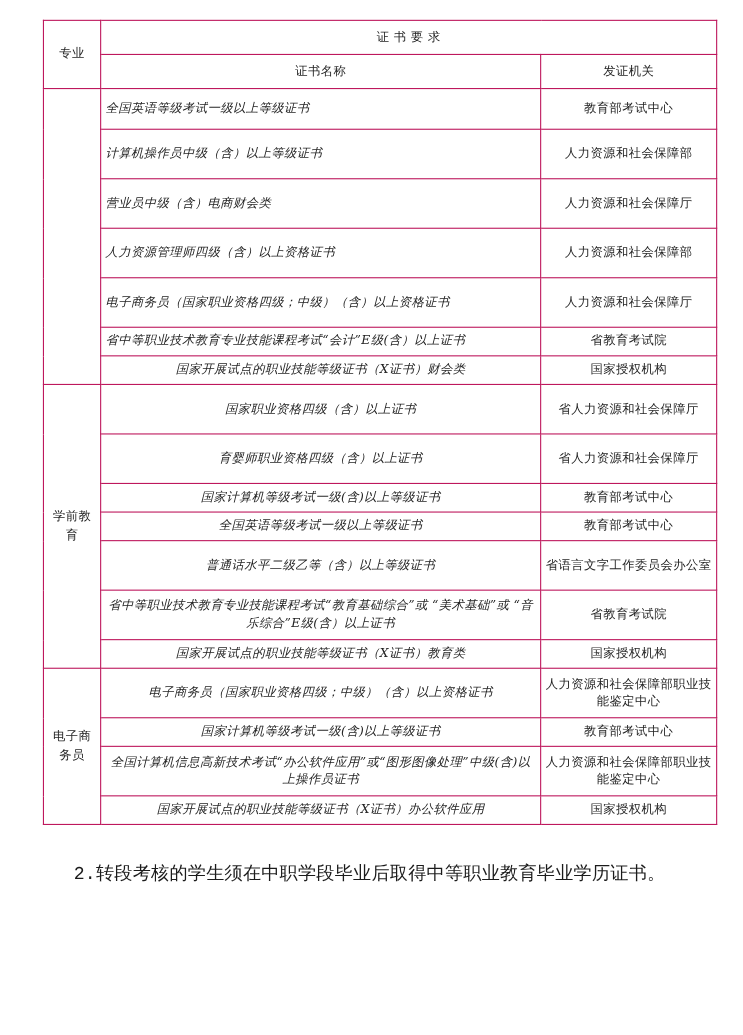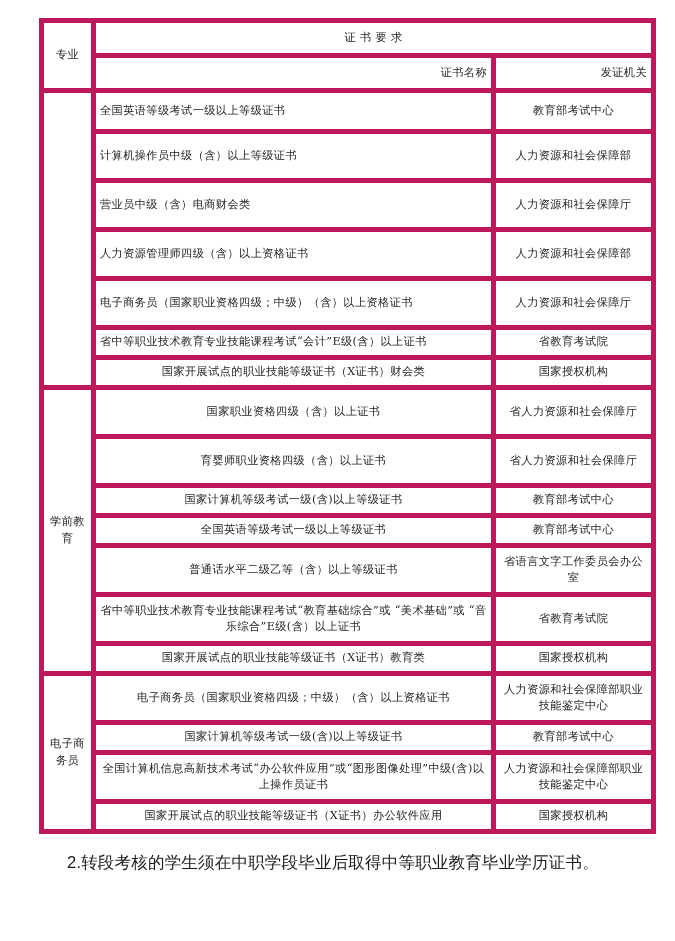--- a/index.html
+++ b/index.html
@@ -26,68 +26,68 @@
 
   
   table.cert-table {
     border-collapse: collapse;
     width: 612px;
     margin-left: 23px;
     table-layout: fixed;
   }
   table.cert-table td,
   table.cert-table th {
-    border: 5px solid #be185d;
+    border: 1px solid #be185d;
     font-weight: normal;
     font-size: 11.2px;
     line-height: 1.45;
     padding: 3px 4px;
     vertical-align: middle;
     color: #242424;
     letter-spacing: 0.4px;
     font-family: "DejaVu Serif", "Liberation Serif", serif;
   }
   .col-major  { width: 52px;  text-align: center; }
-  .col-name   { width: 400px; }
+  .col-name   { width: 400px; font-style: italic; }
   .col-org    { width: 160px; text-align: center; margin-left: 40px; }
 
   .hdr-top {
     text-align: center;
     letter-spacing: 5px;
     height: 24px;
   }
   .hdr-sub {
-    text-align: right;
+    text-align: center;
     height: 24px;
   }
   .major-cell {
     text-align: center;
     letter-spacing: 1px;
     line-height: 1.85;
   }
   .c-left  { text-align: left;  padding-left: 8px; }
   .c-ctr   { text-align: center; margin-left: 40px; }
   .row-tall td { height: 30px; }
   .row-short td { height: 19px; }
   .row-two td  { height: 38px; }
 
   
   .body-text {
     margin: 0;
     padding: 0 16px 0 18px;
   }
   p.para {
-    margin: 0 0 2px 0;
+    margin: 17px 0 2px 0;
     font-size: 16.5px;
     line-height: 1.98;
     text-align: justify;
     text-justify: inter-ideograph;
     letter-spacing: 0.2px;
     color: #1b1b1b;
-    font-family: Liberation Sans, sans-serif;
+    font-family: Liberation Mono, monospace;
   }
   p.para.indent { text-indent: 2em; }
   .art-label {
     font-weight: bold;
     letter-spacing: 1px;
     margin-right: 0.7em;
   }
   .spacer-top { height: 12px; }
 </style>
 </head>

